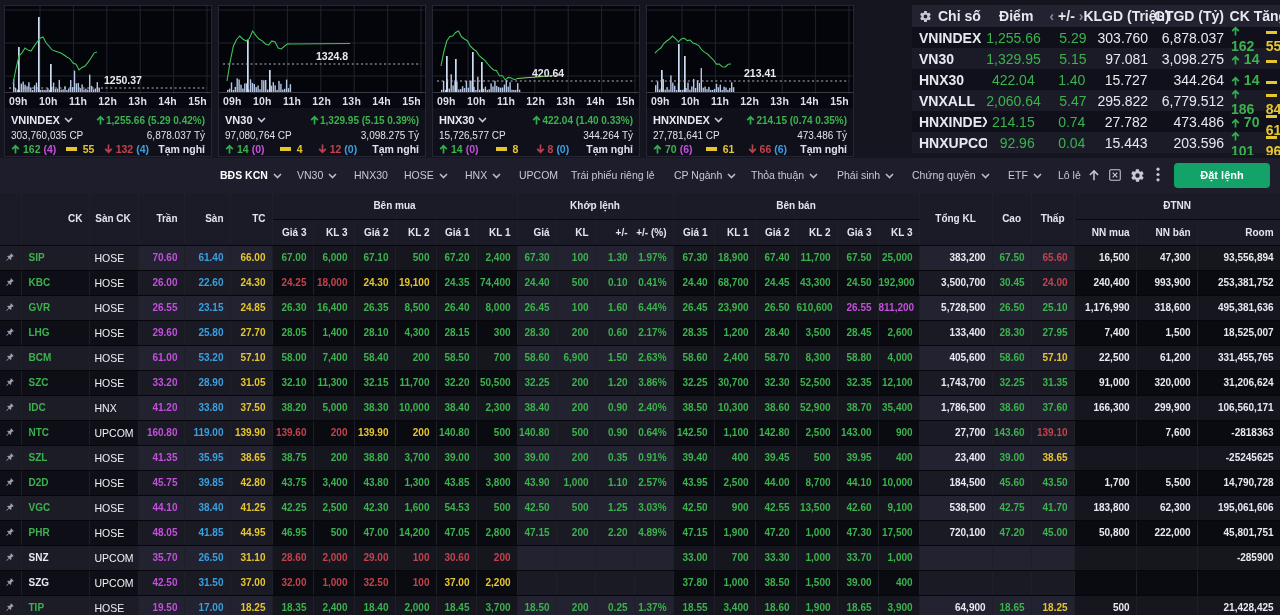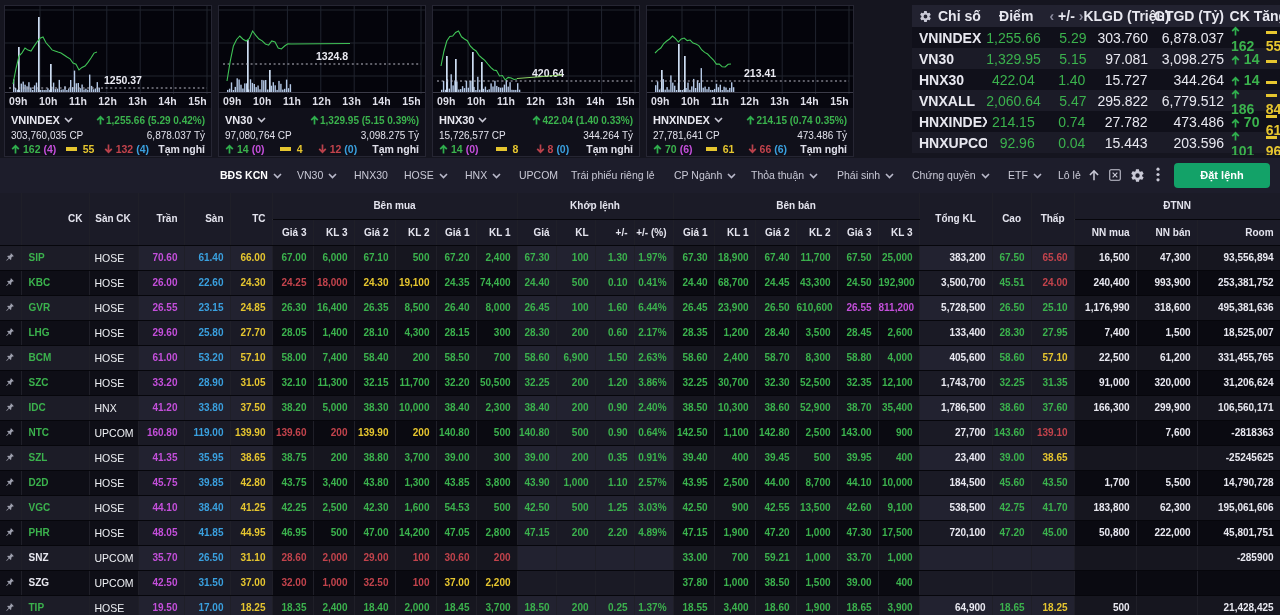--- a/index.html
+++ b/index.html
@@ -710,21 +710,21 @@
         <td class="lt g">500</td>
         <td class="lt g">0.10</td>
         <td class="lt g">0.41%</td>
         <td class="dk g">24.40</td>
         <td class="dk g">68,700</td>
         <td class="dk g">24.45</td>
         <td class="dk g">43,300</td>
         <td class="dk g">24.50</td>
         <td class="dk g">192,900</td>
         <td class="lt w">3,500,700</td>
-        <td class="lt g">45.51</td>
+        <td class="lt g">30.45</td>
         <td class="lt r">24.00</td>
         <td class="dk w">240,400</td>
         <td class="dk w">993,900</td>
         <td class="dk w">253,381,752</td>
       </tr>
       <tr class="brow o">
         <td class="pin"><svg width="10" height="10" viewBox="0 0 24 24" fill="#9ea0ae">
             <path d="M14 2.6l7.4 7.4-2.6.7-1 .3-2.8 2.8.2 3.6-1.6 1.6-3.6-3.6-5.8 5.9-1.2-1.2 5.9-5.8-3.6-3.6 1.6-1.6 3.6.2 2.8-2.8.3-1z"></path>
           </svg></td>
         <td class="tk">GVR</td>
@@ -1057,21 +1057,21 @@
         <td class="dk r">29.00</td>
         <td class="dk r">100</td>
         <td class="dk r">30.60</td>
         <td class="dk r">200</td>
         <td class="lt g"></td>
         <td class="lt g"></td>
         <td class="lt g"></td>
         <td class="lt g"></td>
         <td class="dk g">33.00</td>
         <td class="dk g">700</td>
-        <td class="dk g">59.21</td>
+        <td class="dk g">33.30</td>
         <td class="dk g">1,000</td>
         <td class="dk g">33.70</td>
         <td class="dk g">1,000</td>
         <td class="lt w"></td>
         <td class="lt g"></td>
         <td class="lt g"></td>
         <td class="dk w"></td>
         <td class="dk w"></td>
         <td class="dk w">-285900</td>
       </tr>

